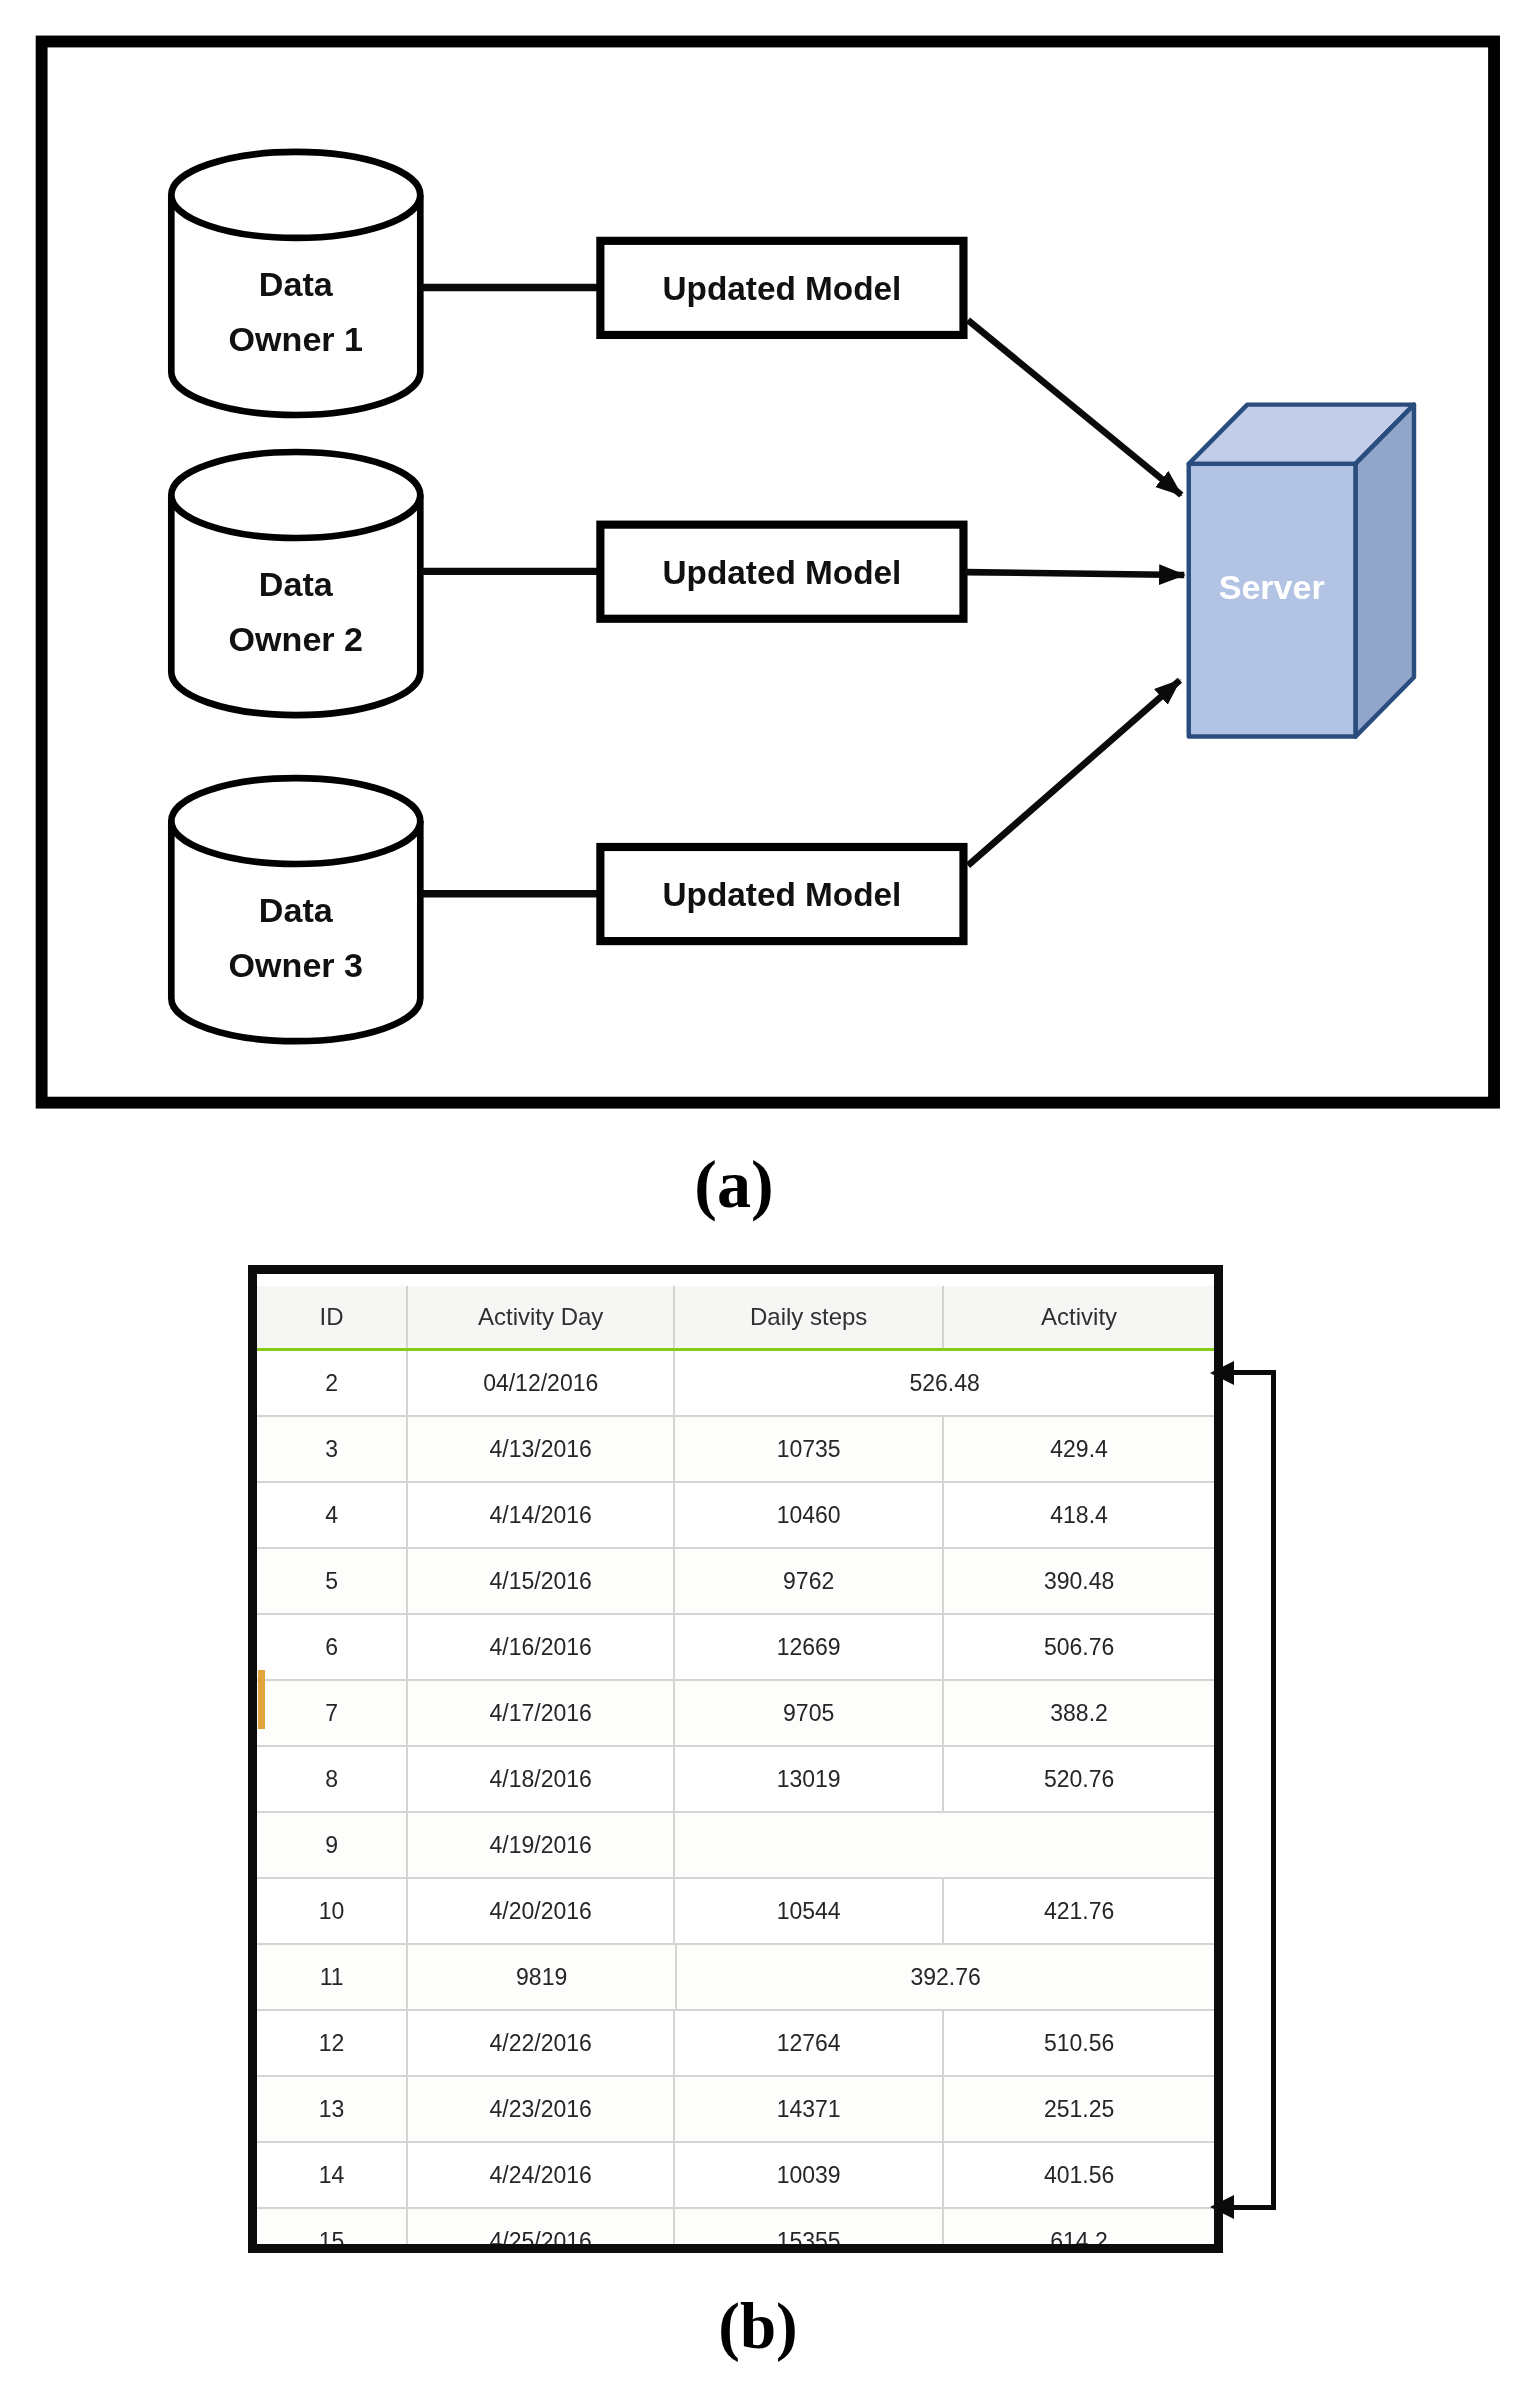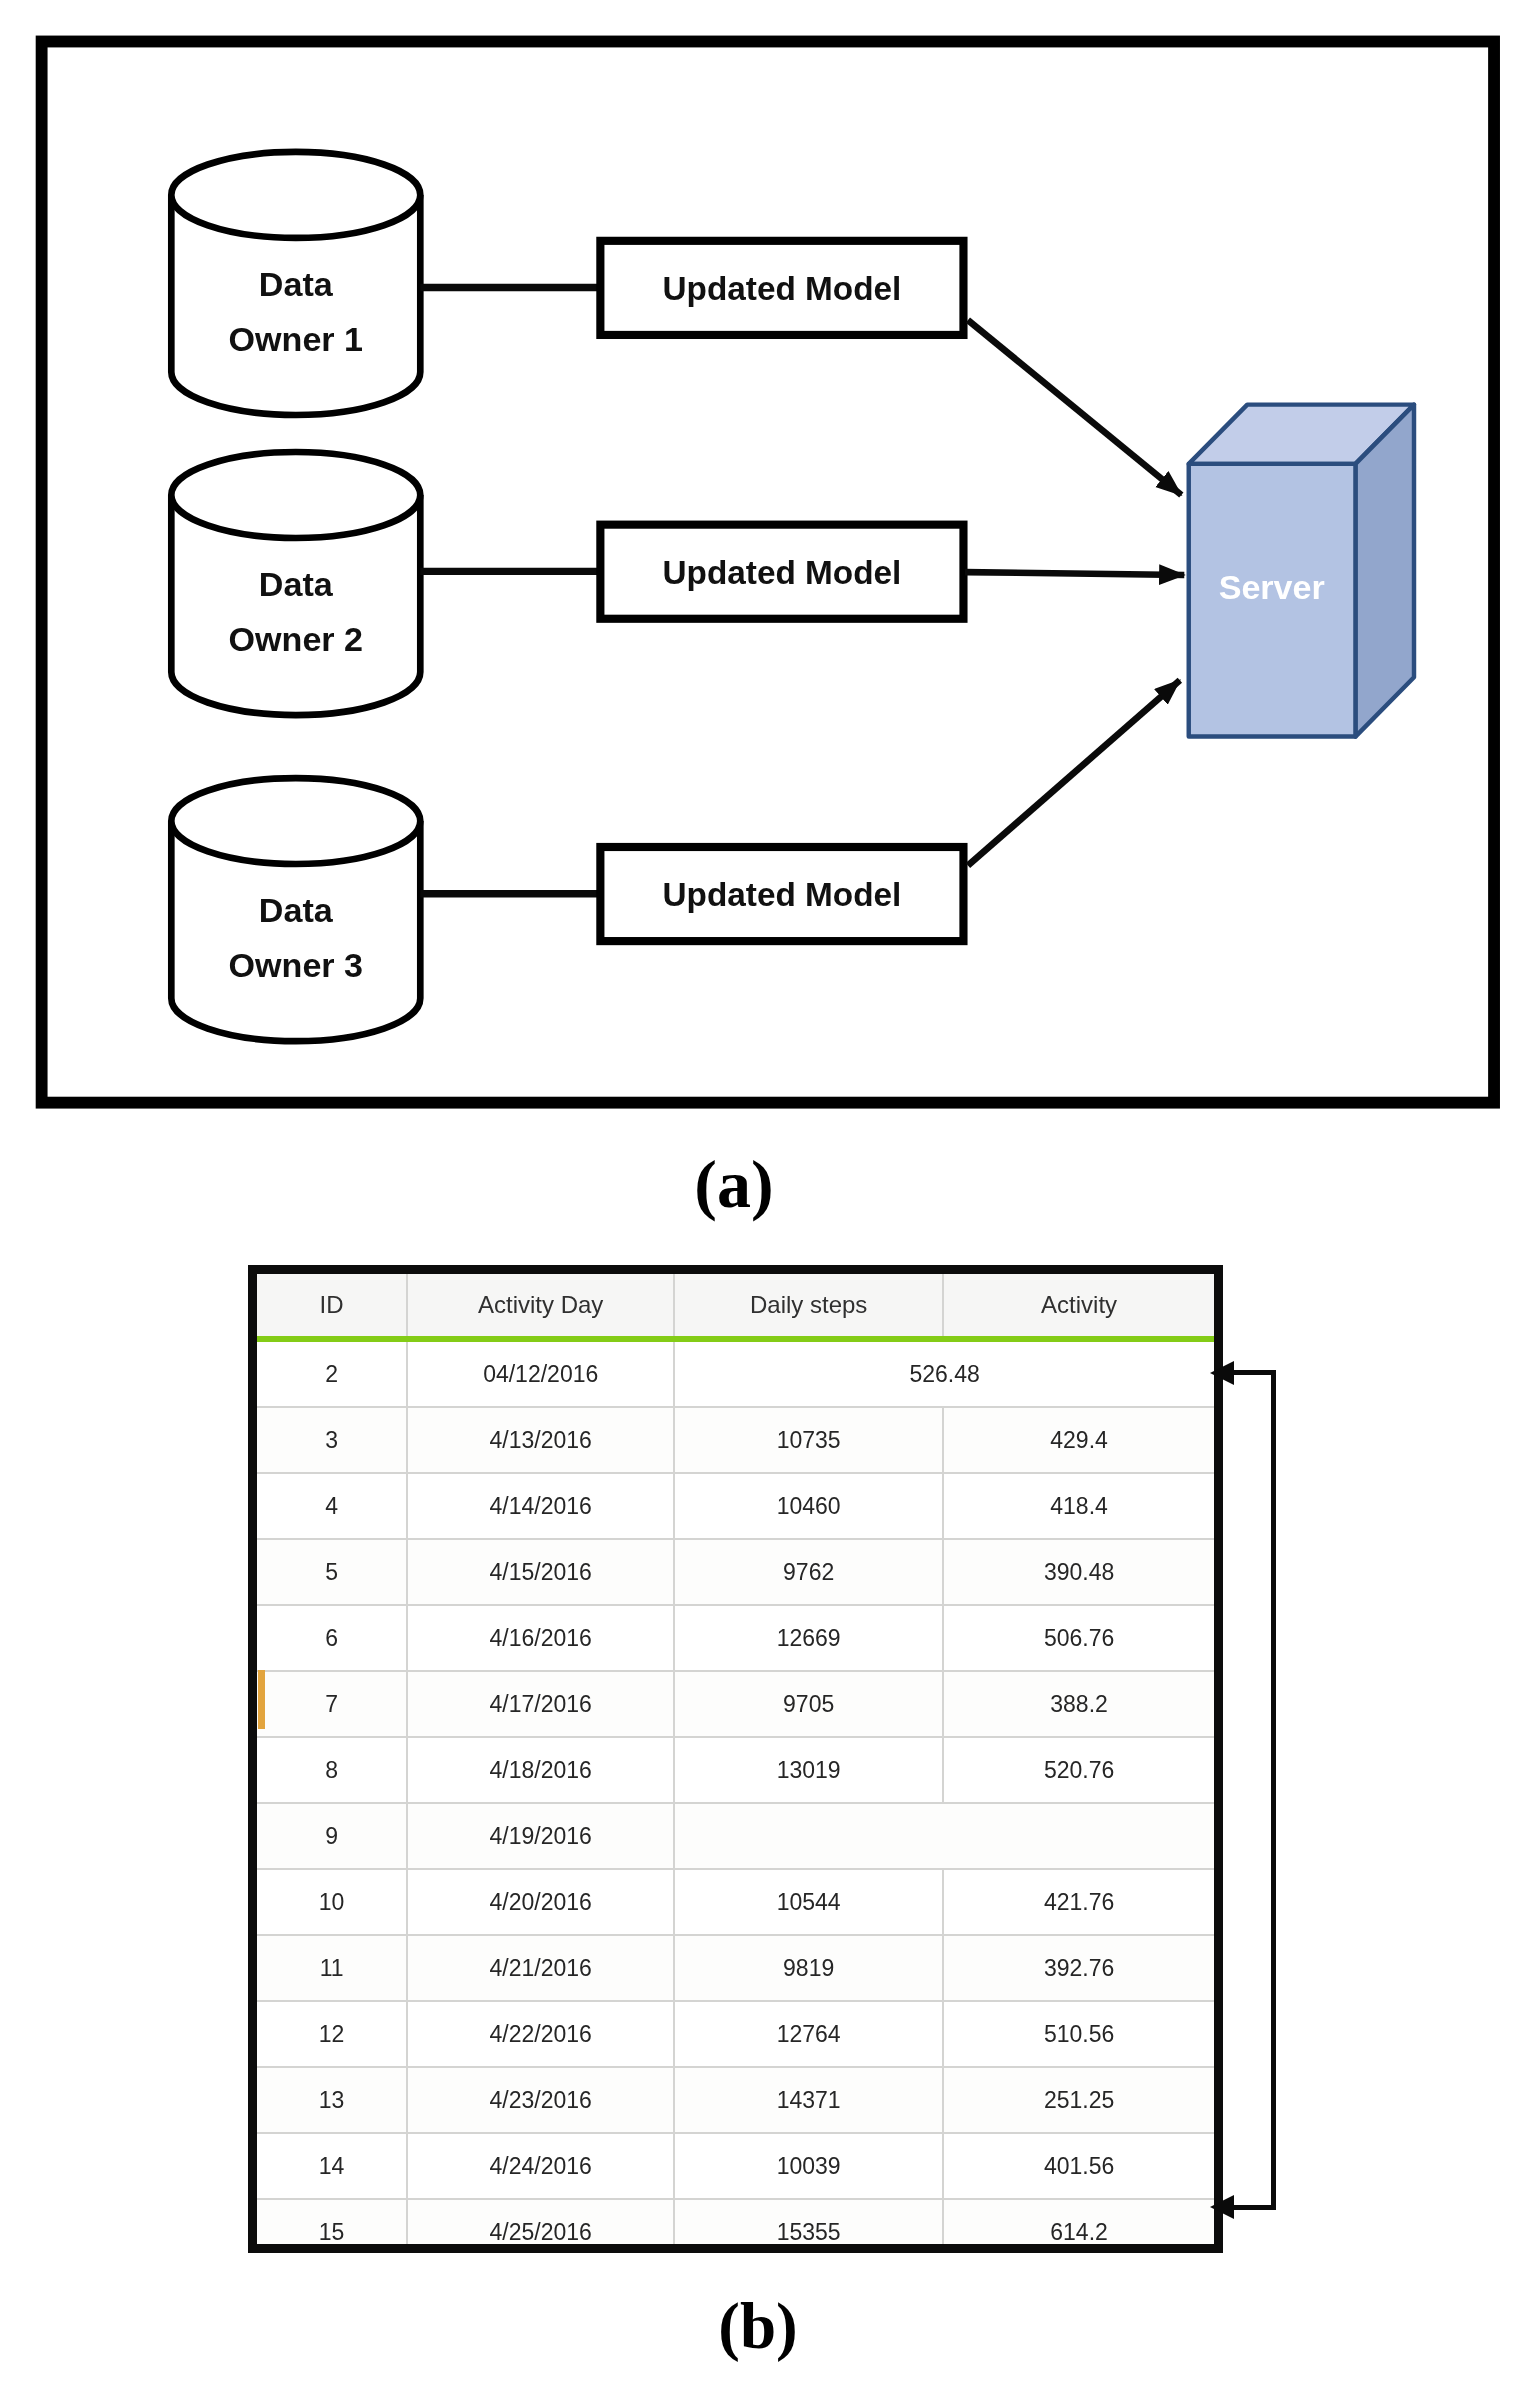--- a/index.html
+++ b/index.html
@@ -11,21 +11,21 @@
   .fig-label{position:absolute;text-align:center;font-family:"Liberation Serif",serif;
              font-weight:bold;color:#000;}
   #label-a{left:0;top:1145px;width:1468px;font-size:68px;}
   #label-b{left:0;top:2289px;width:1516px;font-size:65px;}
 
   
   .tableb{position:absolute;left:248px;top:1265px;width:975px;height:988px;
           border:9.6px solid #0c0c0c;background:#ffffff;box-sizing:border-box;
           display:flex;flex-direction:column;overflow:hidden;}
   .thead{display:flex;height:62px;flex:0 0 62px;background:#f6f6f5;
-         border-bottom:6px solid #84cc16;}
+         border-bottom:3px solid #84cc16;margin-top:12px;}
   .trow{display:flex;height:64px;flex:0 0 64px;border-bottom:2.2px solid #d4d4d2;background:#fdfdfc;}
   .trow:nth-child(odd){background:#ffffff;}
   .tcell,.hcell{display:flex;align-items:center;justify-content:center;
          color:#262626;font-size:23px;box-sizing:border-box;}
   .hcell{font-size:24px;color:#303030;}
   .c0{width:15.8%;border-right:2.2px solid #d4d4d2;}
   .c1{width:27.9%;border-right:2.2px solid #d4d4d2;}
   .c2{width:28.1%;border-right:2.2px solid #d4d4d2;}
   .c3{flex:1;}
 
@@ -162,21 +162,20 @@
         <div class="tcell c1">4/19/2016</div>
       </div>
       <div class="trow">
         <div class="tcell c0">10</div>
         <div class="tcell c1">4/20/2016</div>
         <div class="tcell c2">10544</div>
         <div class="tcell c3">421.76</div>
       </div>
       <div class="trow">
         <div class="tcell c0">11</div>
-        <div class="tcell c1">4/21/2016</div>
         <div class="tcell c2">9819</div>
         <div class="tcell c3">392.76</div>
       </div>
       <div class="trow">
         <div class="tcell c0">12</div>
         <div class="tcell c1">4/22/2016</div>
         <div class="tcell c2">12764</div>
         <div class="tcell c3">510.56</div>
       </div>
       <div class="trow">

